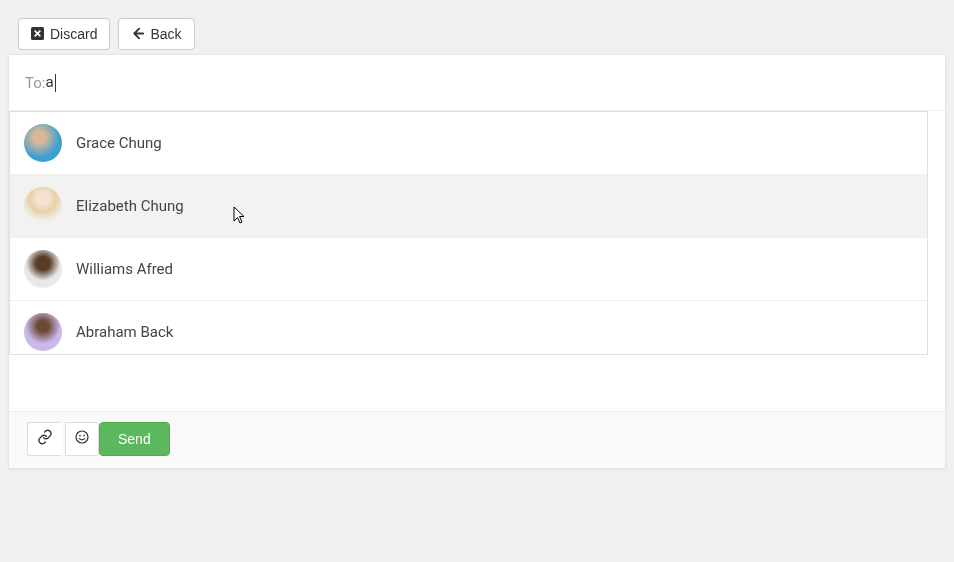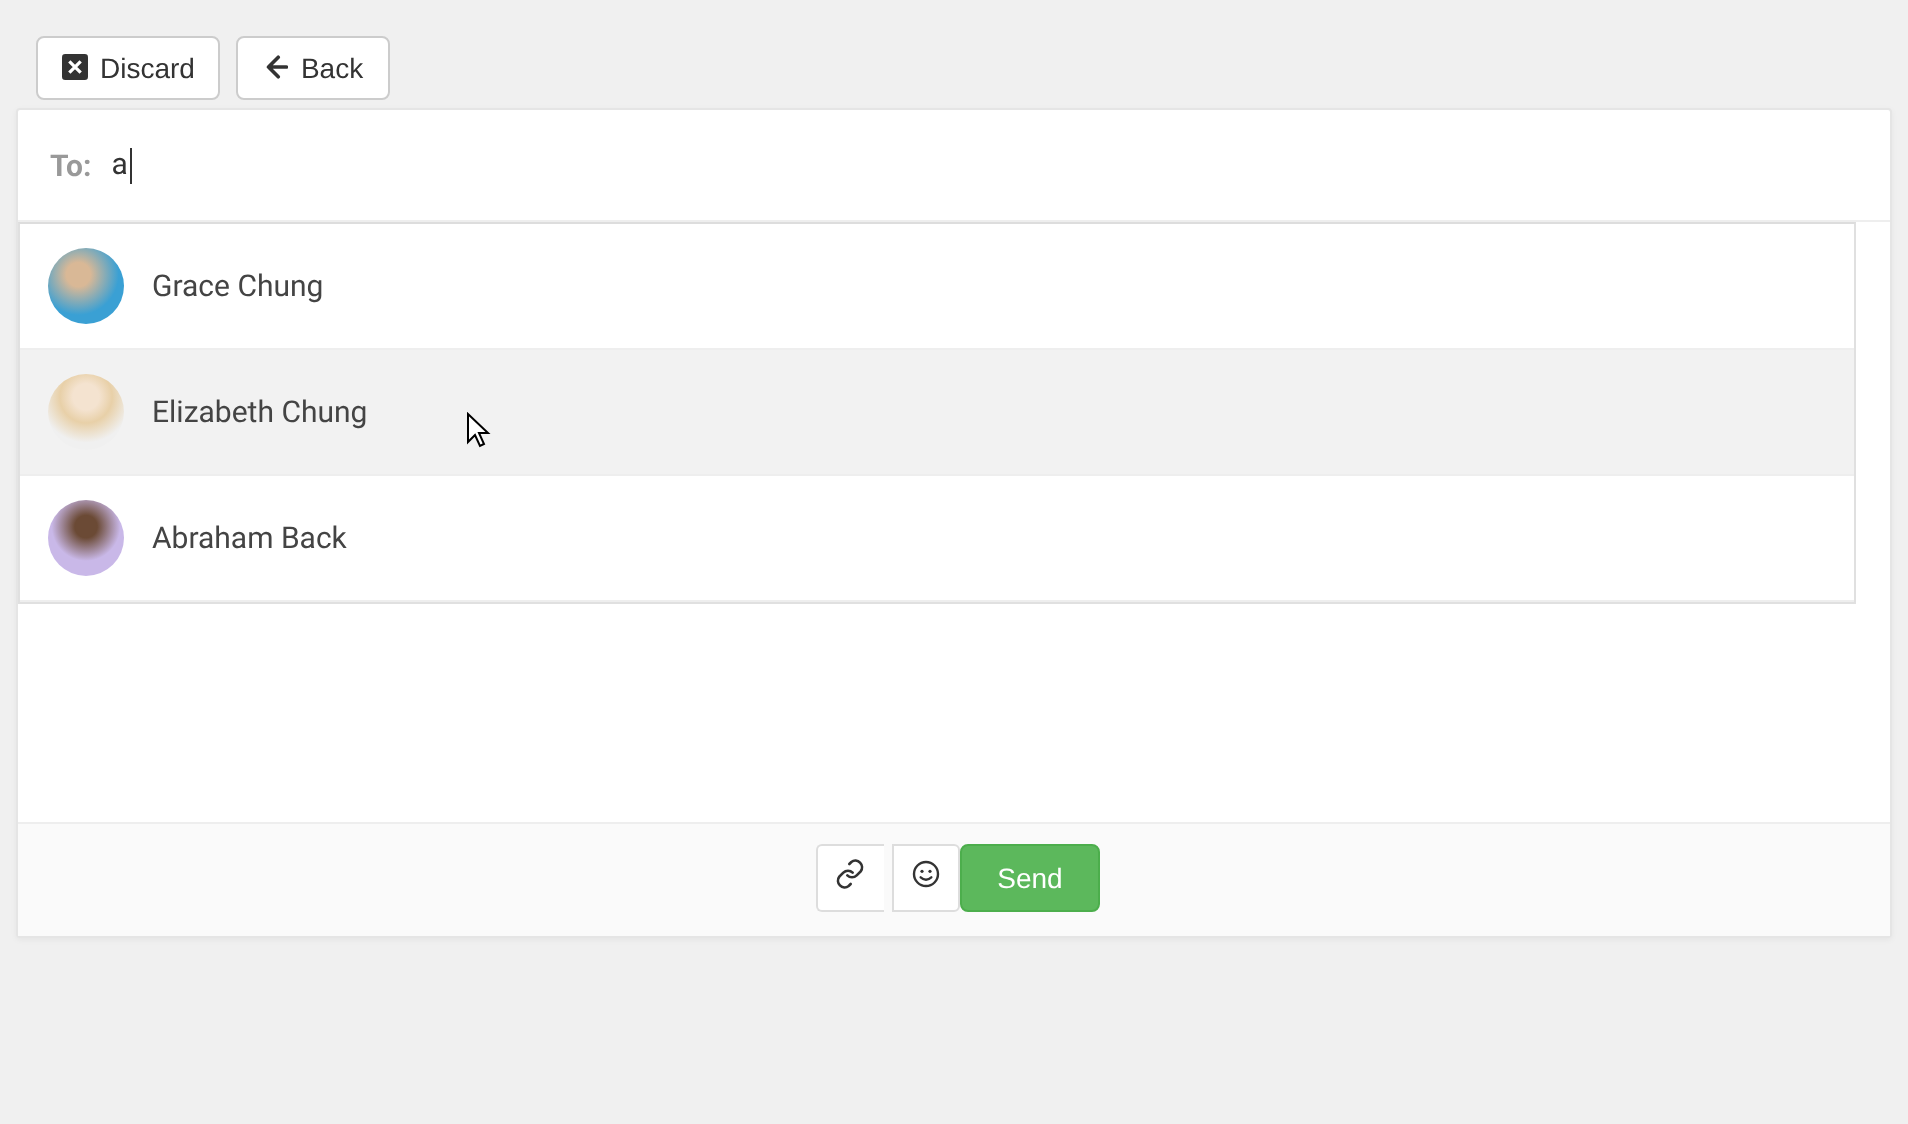--- a/index.html
+++ b/index.html
@@ -49,22 +49,20 @@
     }
     .to-row {
       padding: 18px 16px 18px 16px;
       display: flex;
       align-items: center;
       font-size: 15px;
       color: #999;
       border-bottom: 1px solid #eee;
     }
     .to-label {
-      margin-right: 10px;
-      font-weight: bold;
     }
     .to-input {
       border: none;
       outline: none;
       font-size: 15px;
       color: #333;
       flex: 1;
       position: relative;
     }
     .to-input-text {
@@ -117,21 +115,21 @@
       display: inline-block;
     }
     .body-area {
       height: 300px;
       background: #fff;
       padding: 16px;
     }
     .footer {
       display: flex;
       align-items: center;
-      justify-content: center;
+      justify-content: flex-start;
       padding: 10px 14px 12px 18px;
       border-top: 1px solid #eee;
       background: #fafafa;
     }
     .footer-left {
       display: flex;
       gap: 4px;
     }
     .icon-btn {
       width: 34px;
@@ -208,20 +206,24 @@
     </div>
 
     <div class="dropdown" id="dropdown">
         <div class="dropdown-item">
           <span class="avatar av1"></span>
           <span>Grace Chung</span>
         </div>
         <div class="dropdown-item hover">
           <span class="avatar av2"></span>
           <span>Elizabeth Chung</span>
+        </div>
+        <div class="dropdown-item">
+          <span class="avatar av3"></span>
+          <span>Williams Afred</span>
         </div>
         <div class="dropdown-item">
           <span class="avatar av4"></span>
           <span>Abraham Back</span>
         </div>
       </div>
 
     <svg class="cursor-arrow" style="left:224px; top:151px;" width="16" height="20" viewBox="0 0 16 20">
       <path d="M1 1 L1 15 L4.5 11.5 L7 17 L9 16 L6.5 10.5 L11 10.5 Z" fill="#fff" stroke="#000" stroke-width="1"></path>
     </svg>

